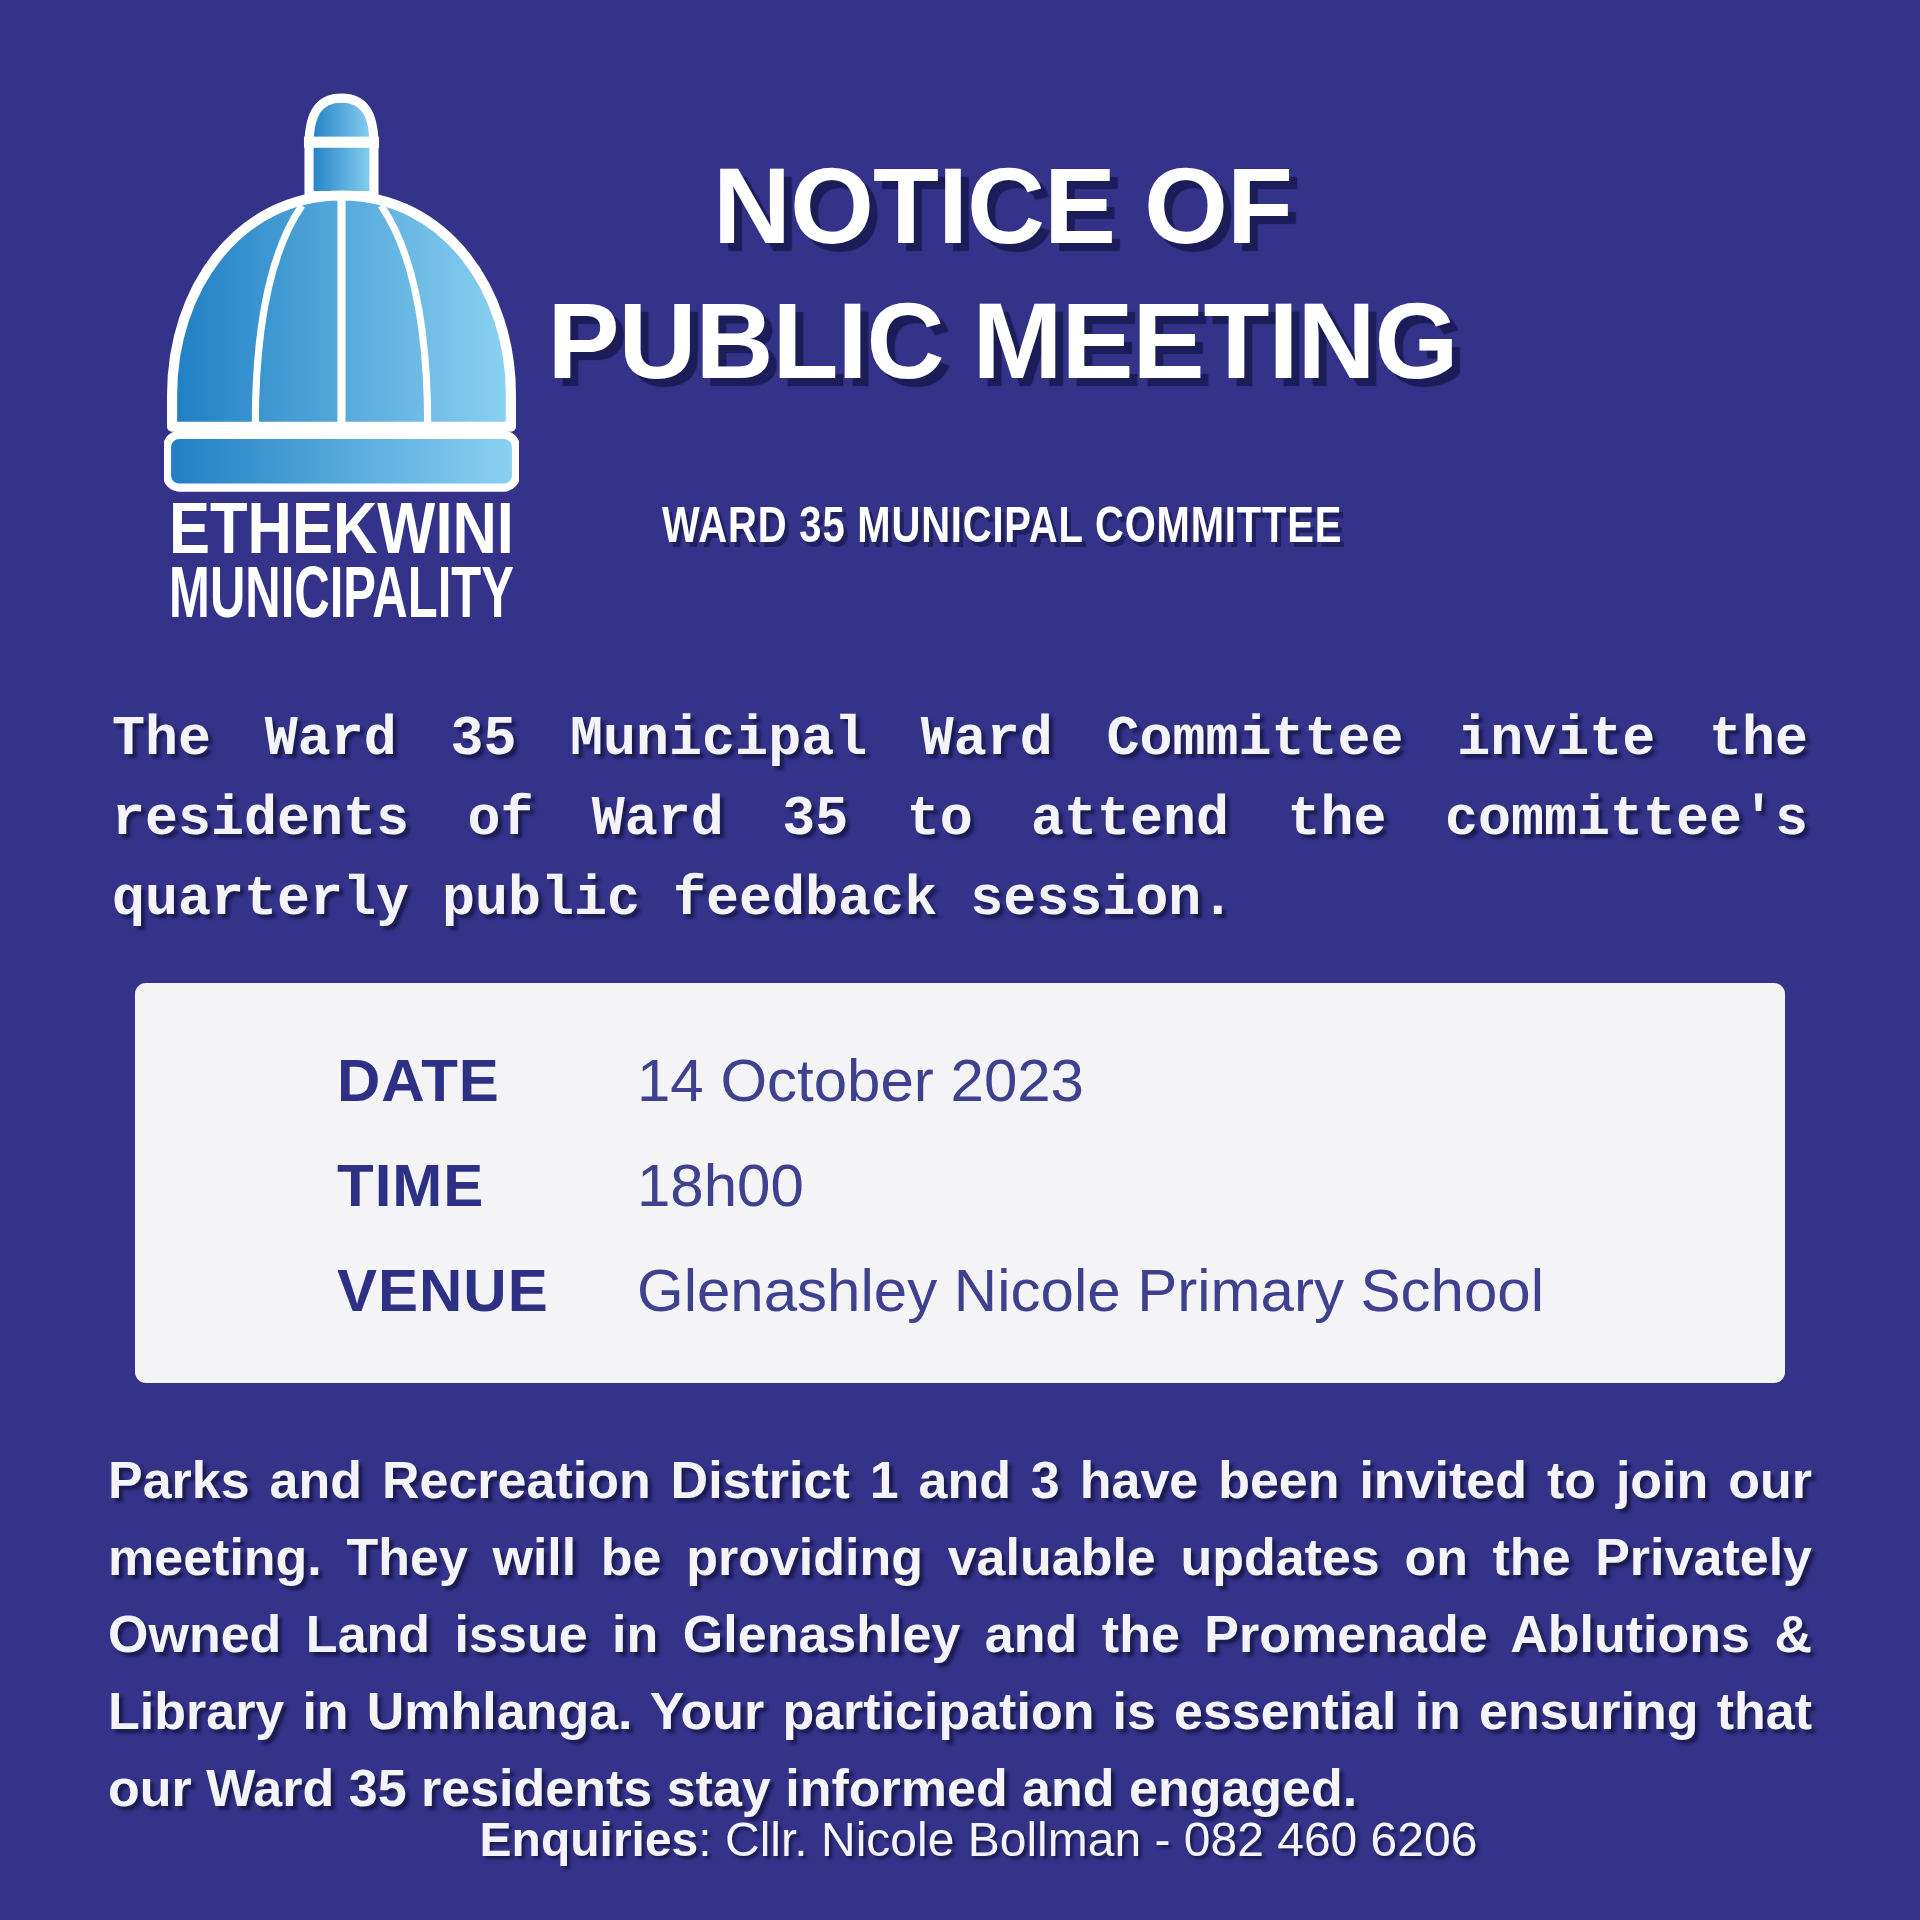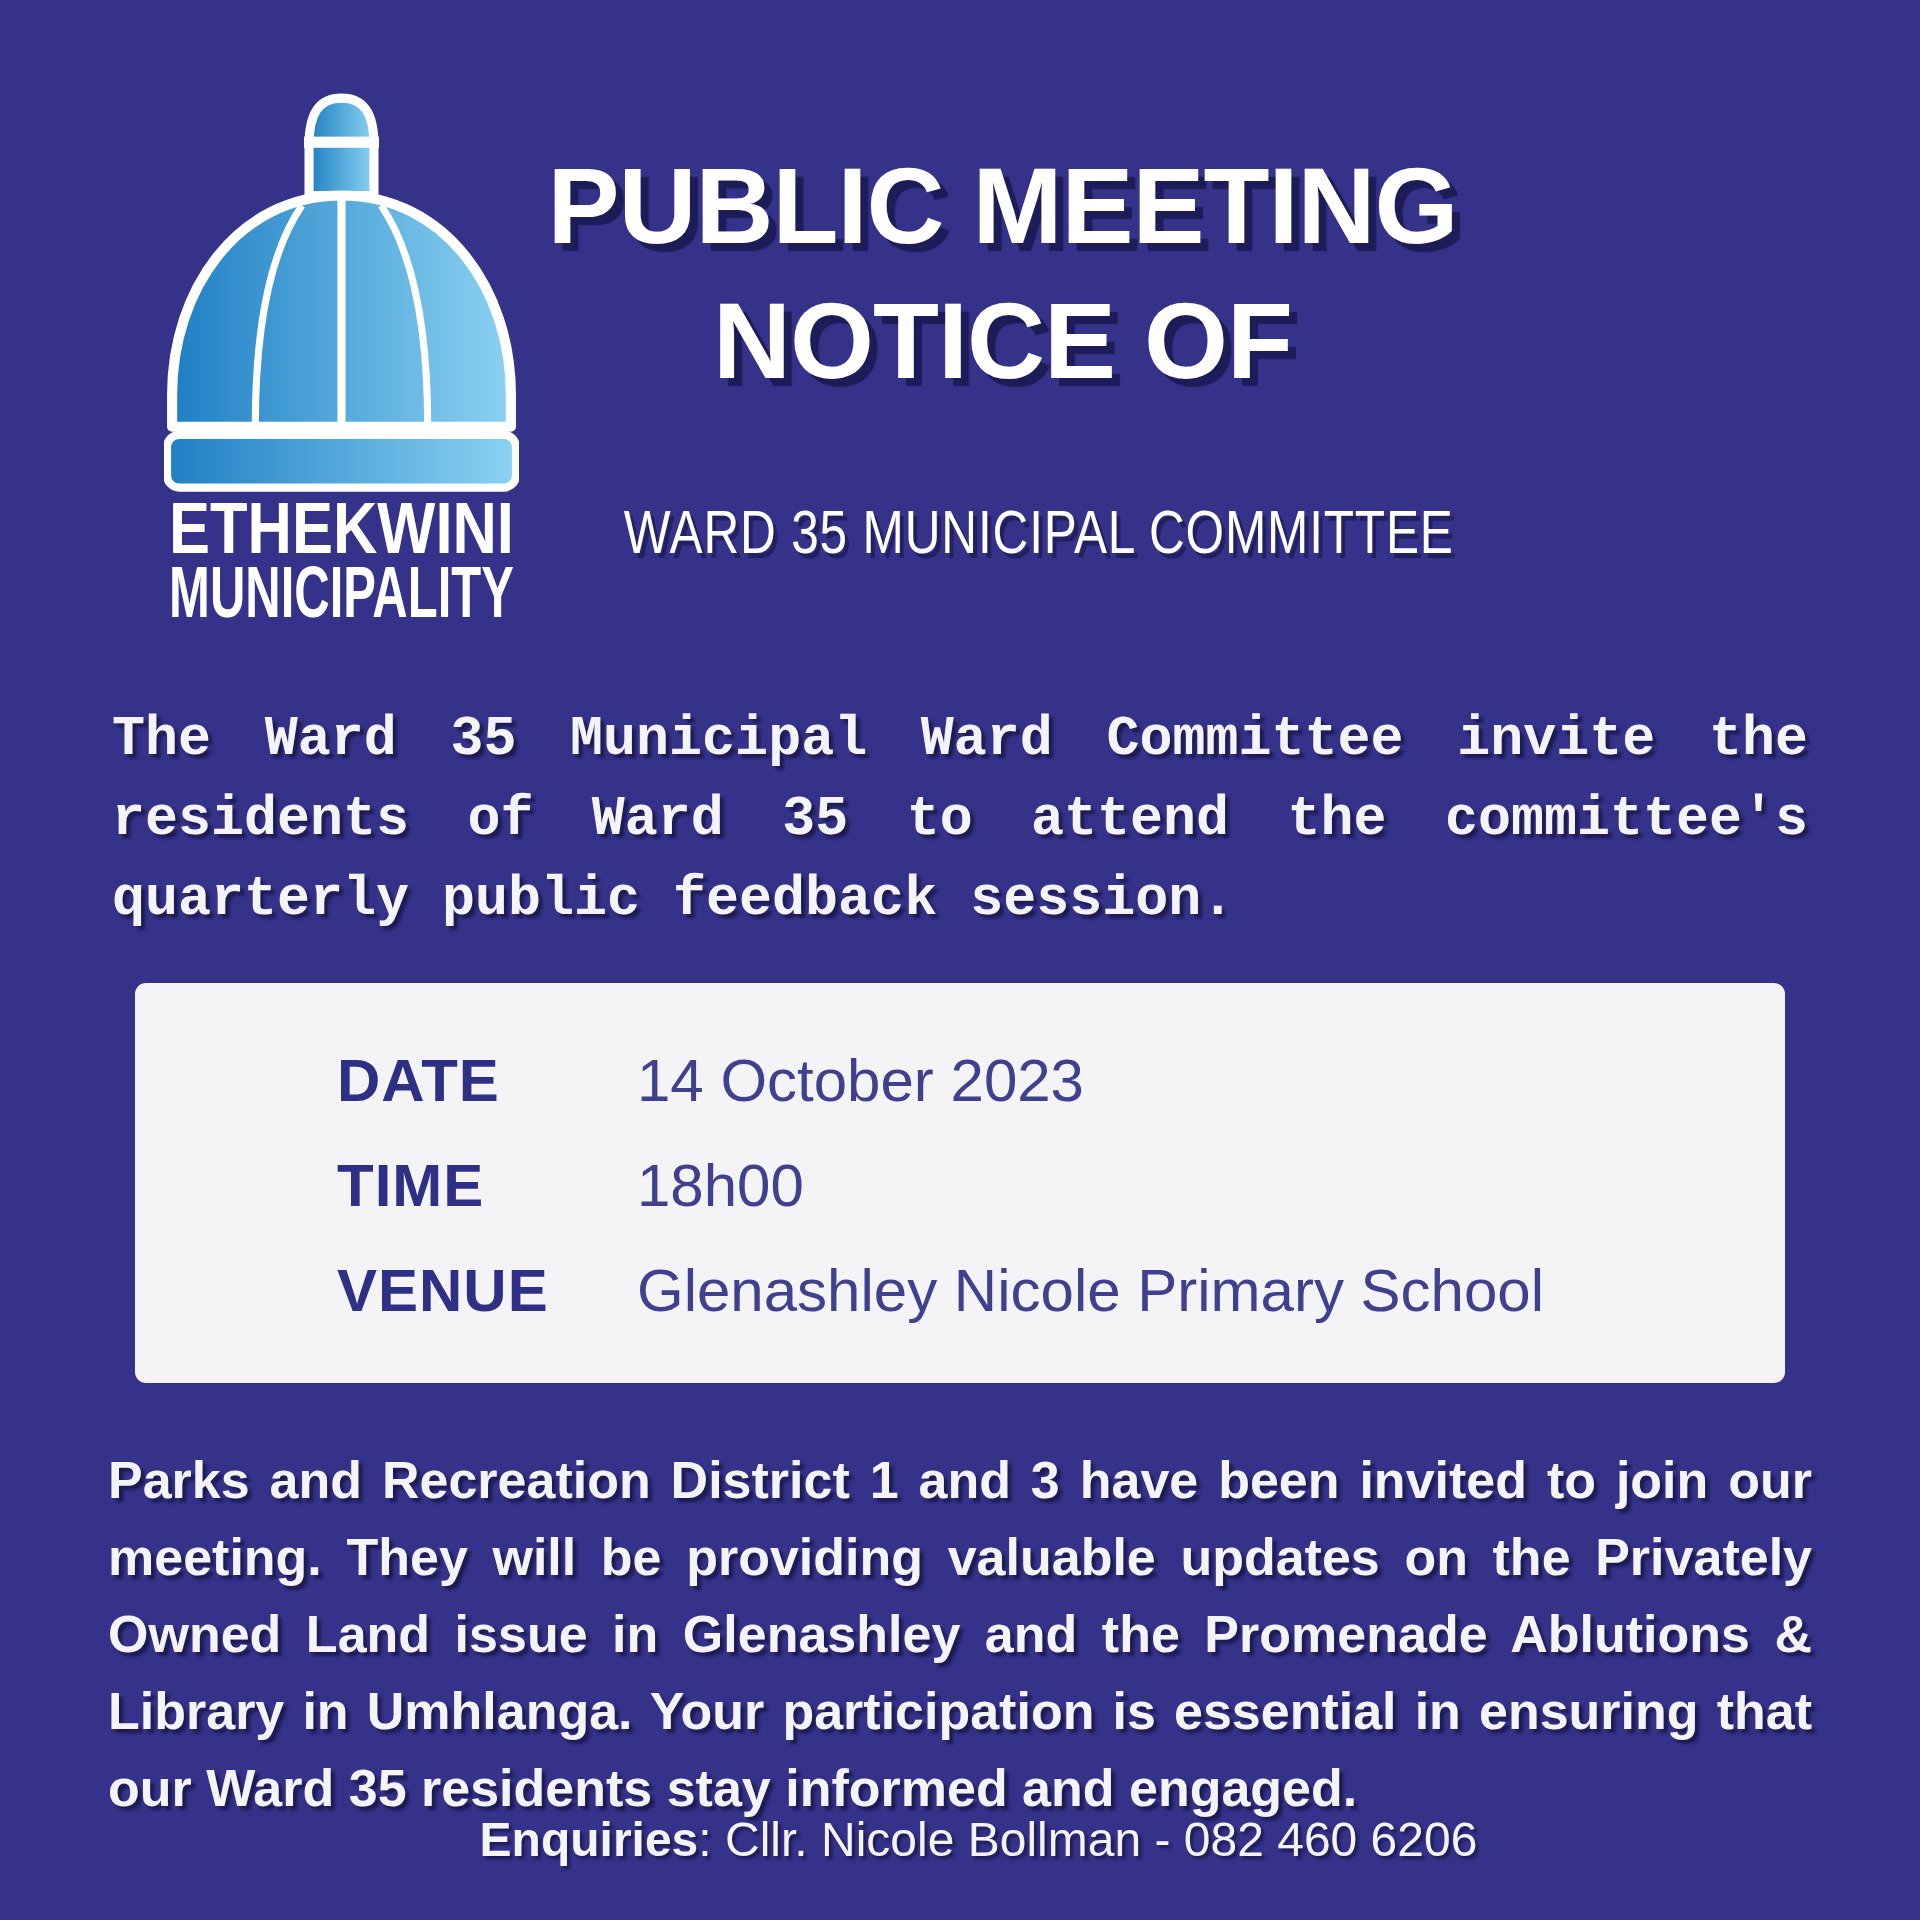--- a/index.html
+++ b/index.html
@@ -39,22 +39,22 @@
   .title-line {
     font-size: 108px;
     font-weight: bold;
     line-height: 135px;
     letter-spacing: -1px;
     white-space: nowrap;
     text-shadow: 8px 8px 1px rgba(14,14,55,0.6);
   }
   .subtitle {
     margin-top: 88px;
-    font-size: 62px;
-    font-weight: 400;
+    font-size: 50px;
+    font-weight: 700;
     white-space: nowrap;
     text-shadow: 5px 5px 0 rgba(14,14,55,0.5);
   }
   .subtitle-inner {
     display: inline-block;
     transform: scaleX(0.80);
     transform-origin: center;
     letter-spacing: 1px;
   }
 
@@ -147,22 +147,22 @@
       <path d="M260,330 C260,240 247,160 214,112" fill="none" stroke="#ffffff" stroke-width="7"></path>
 
       <rect x="3" y="338" width="344" height="52" rx="12" fill="url(#domeg)" stroke="#ffffff" stroke-width="8"></rect>
 
       <text x="175" y="455" text-anchor="middle" textLength="340" lengthAdjust="spacingAndGlyphs" font-size="72">ETHEKWINI</text>
       <text x="175" y="518" text-anchor="middle" textLength="340" lengthAdjust="spacingAndGlyphs" font-size="72">MUNICIPALITY</text>
     </svg>
   </div>
 
   <div class="header-text">
+    <div class="title-line">NOTICE OF</div>
     <div class="title-line">PUBLIC MEETING</div>
-    <div class="title-line">NOTICE OF</div>
     <div class="subtitle">
       <span class="subtitle-inner">WARD 35 MUNICIPAL COMMITTEE</span>
     </div>
   </div>
 
   <p class="intro">The Ward 35 Municipal Ward Committee invite the residents of Ward 35 to attend the committee's quarterly public feedback session.</p>
 
   <div class="card">
     <div class="row">
       <div class="label">DATE</div>

